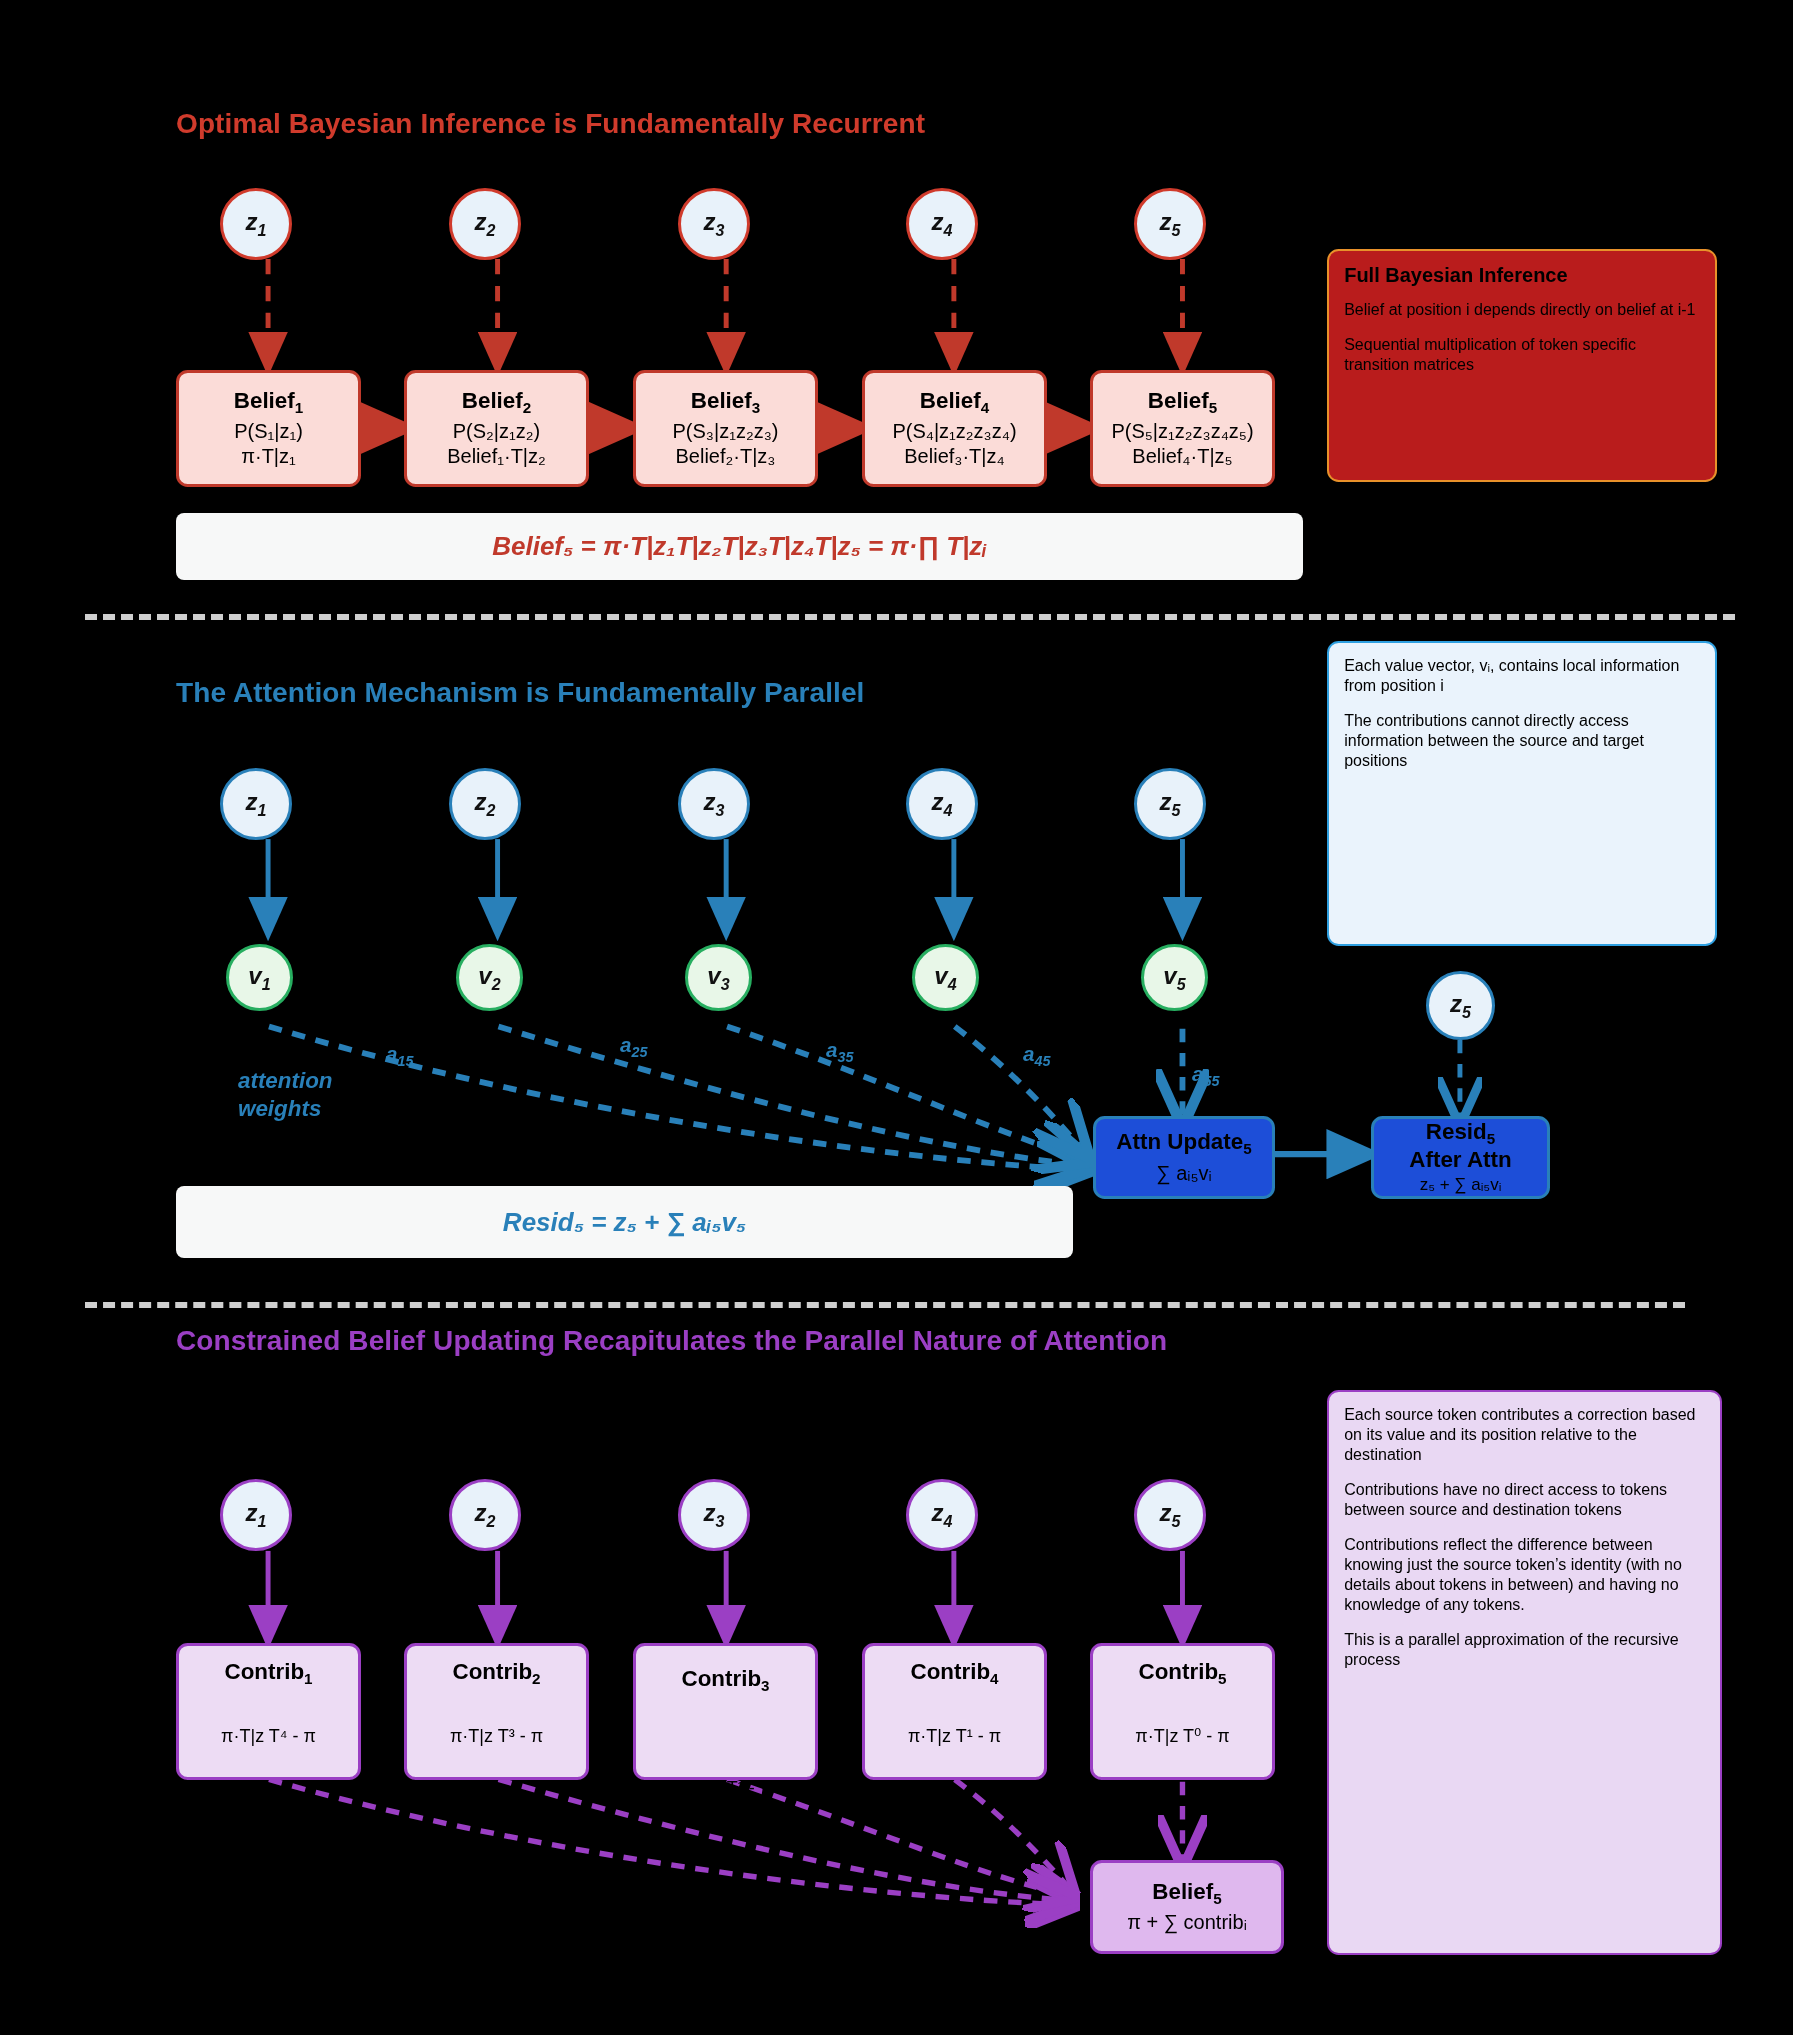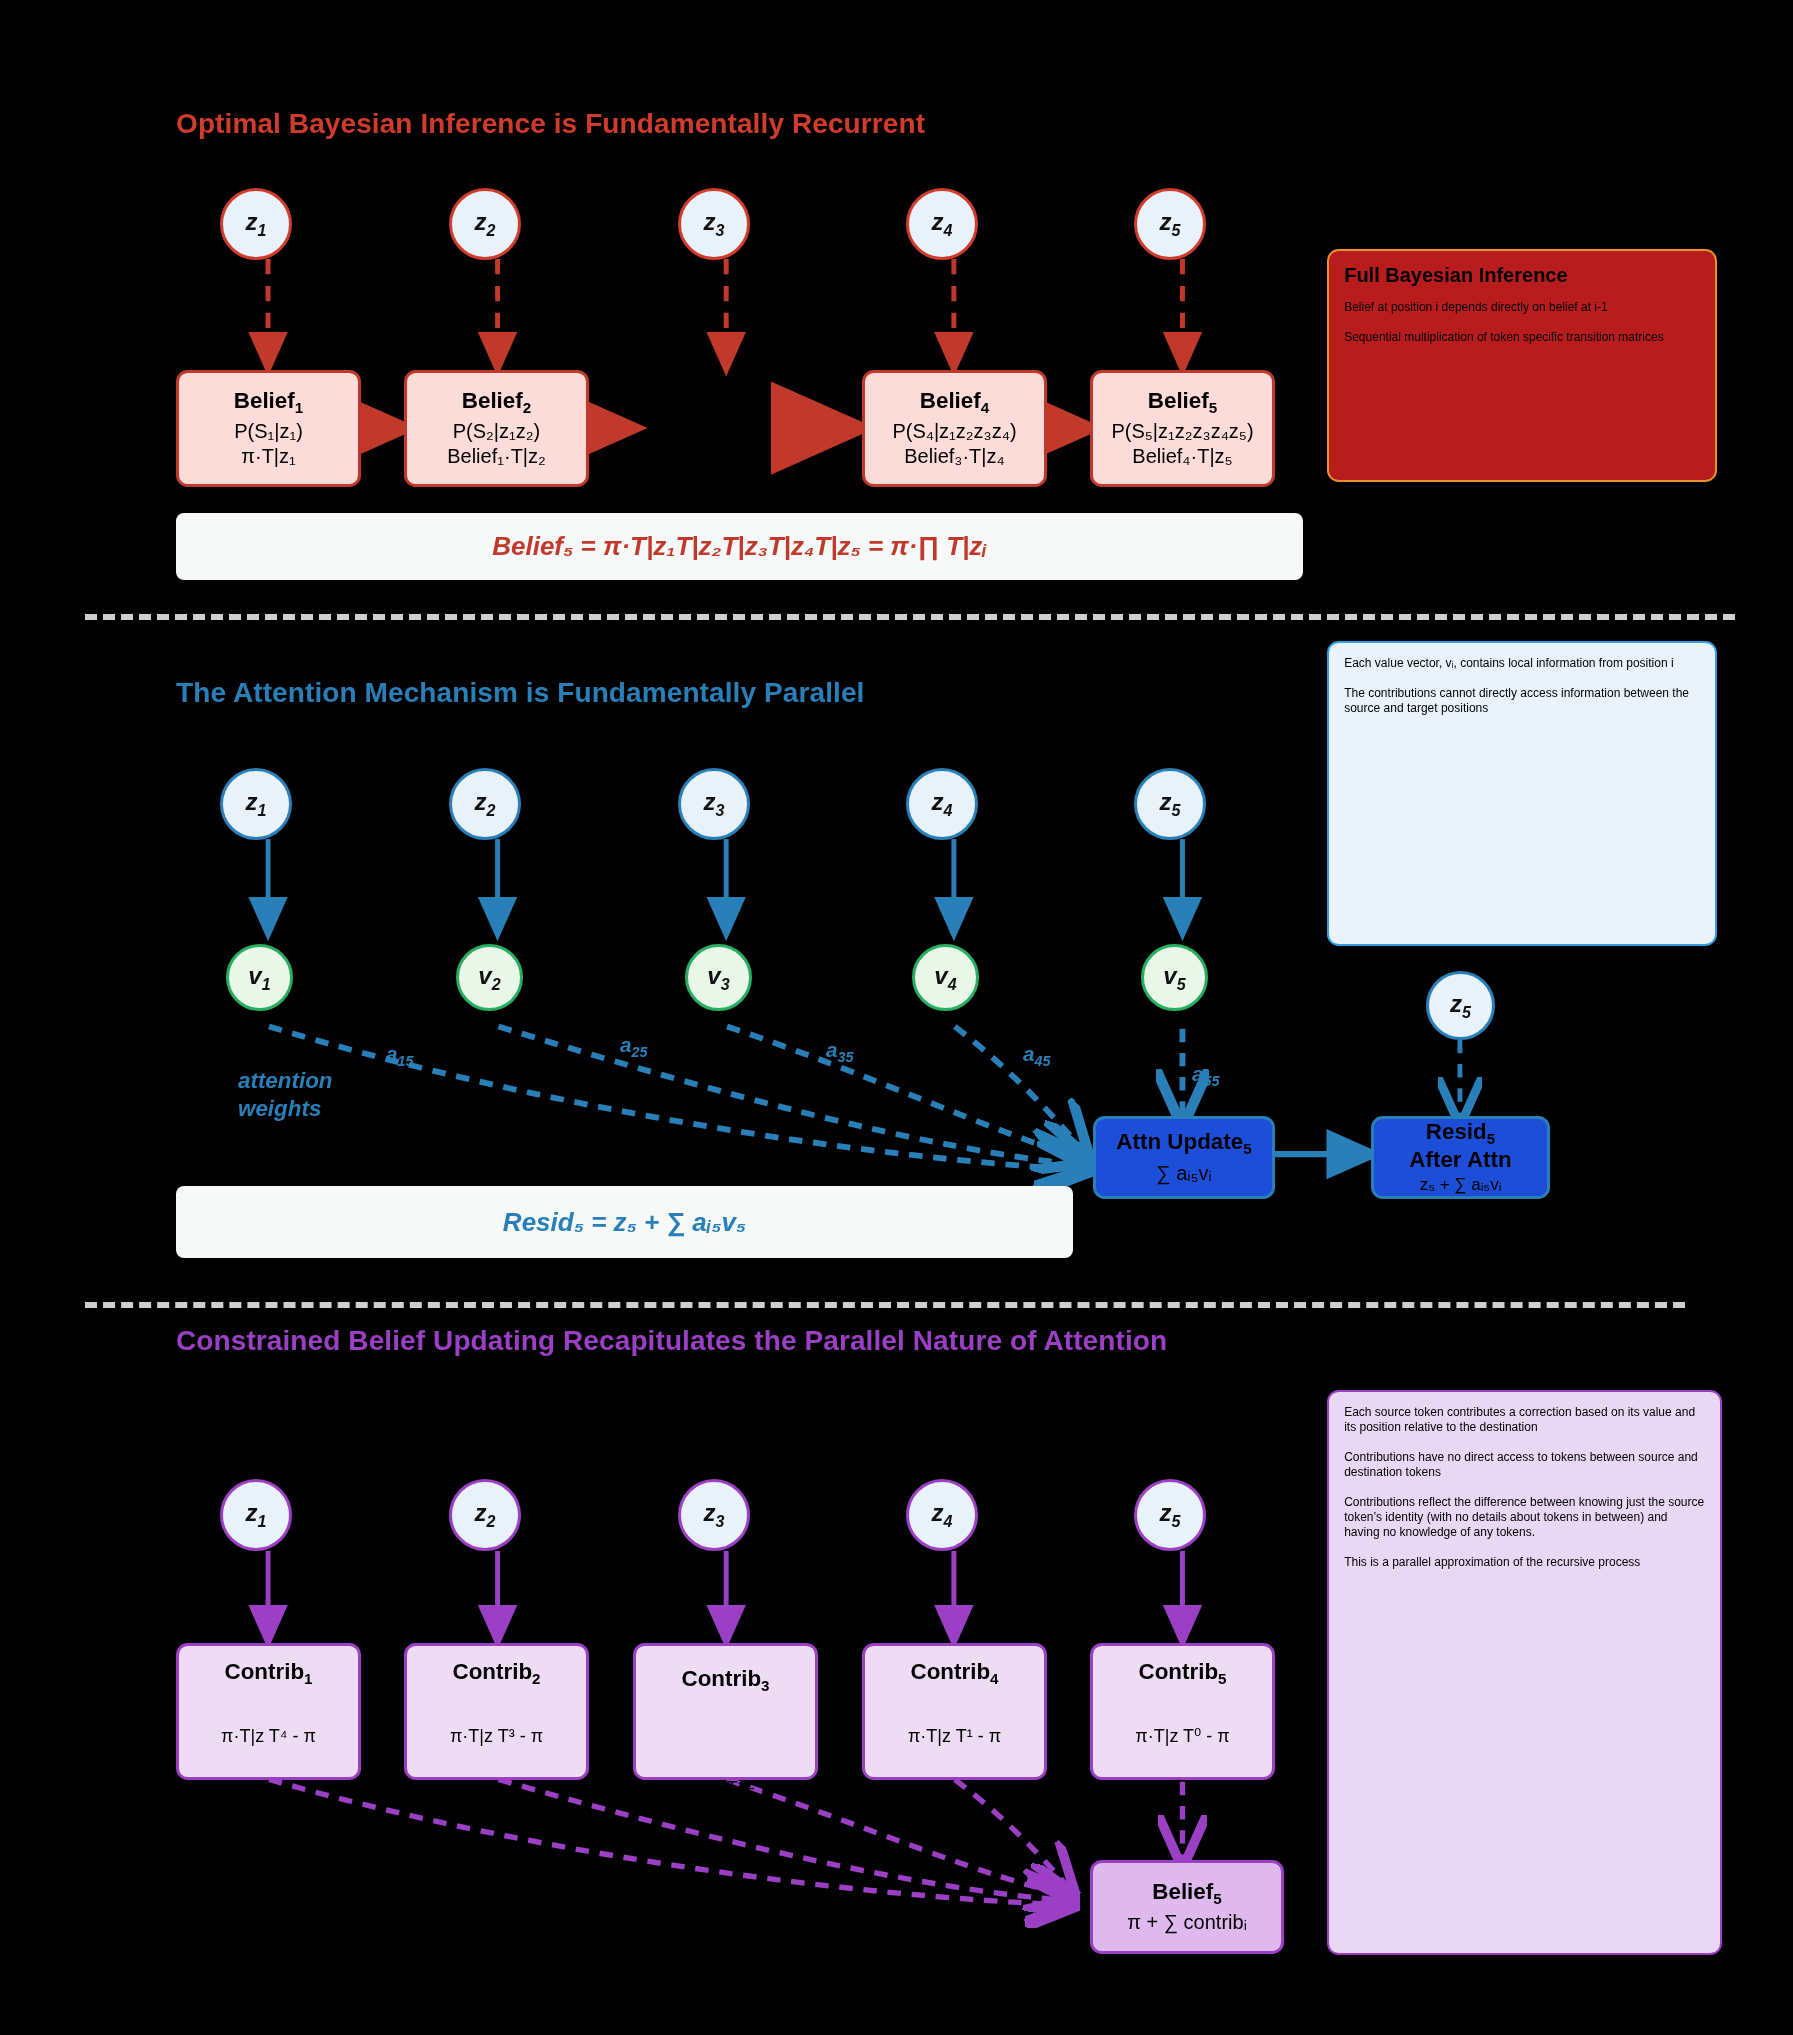--- a/index.html
+++ b/index.html
@@ -30,21 +30,21 @@
   .bx-blue{background:#1d4ed8;border:3.1px solid #2980b9;}
   .bx-purple{background:#eddcf4;border:3.1px solid #9b3fc4;}
   .bx-purple-strong{background:#dfb8ee;border:3.1px solid #9b3fc4;}
 
   .eqbar{position:absolute;background:#f7f8f8;border-radius:8px;display:flex;align-items:center;justify-content:center;}
   .eqbar .eq{font-weight:bold;font-style:italic;font-size:26px;white-space:nowrap;}
   .eq-red{color:#c0392b;} .eq-blue{color:#2980b9;}
 
   .info{position:absolute;box-sizing:border-box;border-radius:11.7px;padding:12.6px 15.2px;}
   .info .hd{font-weight:bold;font-size:20px;color:#000;margin-bottom:13.4px;}
-  .info p{margin:0 0 15.2px 0;font-size:12px;line-height:1.25;color:#000;}
+  .info p{margin:0 0 15.2px 0;font-size:16px;line-height:1.25;color:#000;}
   .info p:last-child{margin-bottom:0;}
   .i-orange{background:#b91c1c;border:2.7px solid #e8912a;}
   .i-blue{background:#eaf3fc;border:2.7px solid #2e9fe0;}
   .i-purple{background:#e9d8f3;border:2.7px solid #9b3fc4;}
 
   .aw{position:absolute;font-style:italic;font-weight:bold;font-size:20.6px;color:#2980b9;white-space:nowrap;}
   .aw sub{font-size:14.3px;}
   .awlbl{position:absolute;font-style:italic;font-weight:bold;font-size:22.4px;color:#2980b9;line-height:1.25;}
 
   .divider{position:absolute;height:0;border-top:6.3px dashed #cfcfcf;}
@@ -150,20 +150,25 @@
   <div class="box bx-red" style="left:176px;top:370px;width:185px;height:117px;">
     <div class="ttl">Belief<sub>1</sub></div>
     <div class="l2">P(S₁|z₁)</div>
     <div class="l3">π·T|z₁</div>
   </div>
   <div class="box bx-red" style="left:404px;top:370px;width:185px;height:117px;">
     <div class="ttl">Belief<sub>2</sub></div>
     <div class="l2">P(S₂|z₁z₂)</div>
     <div class="l3">Belief₁·T|z₂</div>
   </div>
+  <div class="box bx-red" style="left:633px;top:370px;width:185px;height:117px;">
+    <div class="ttl">Belief<sub>3</sub></div>
+    <div class="l2">P(S₃|z₁z₂z₃)</div>
+    <div class="l3">Belief₂·T|z₃</div>
+  </div>
   <div class="box bx-red" style="left:862px;top:370px;width:185px;height:117px;">
     <div class="ttl">Belief<sub>4</sub></div>
     <div class="l2">P(S₄|z₁z₂z₃z₄)</div>
     <div class="l3">Belief₃·T|z₄</div>
   </div>
   <div class="box bx-red" style="left:1090px;top:370px;width:185px;height:117px;">
     <div class="ttl">Belief<sub>5</sub></div>
     <div class="l2">P(S₅|z₁z₂z₃z₄z₅)</div>
     <div class="l3">Belief₄·T|z₅</div>
   </div>

